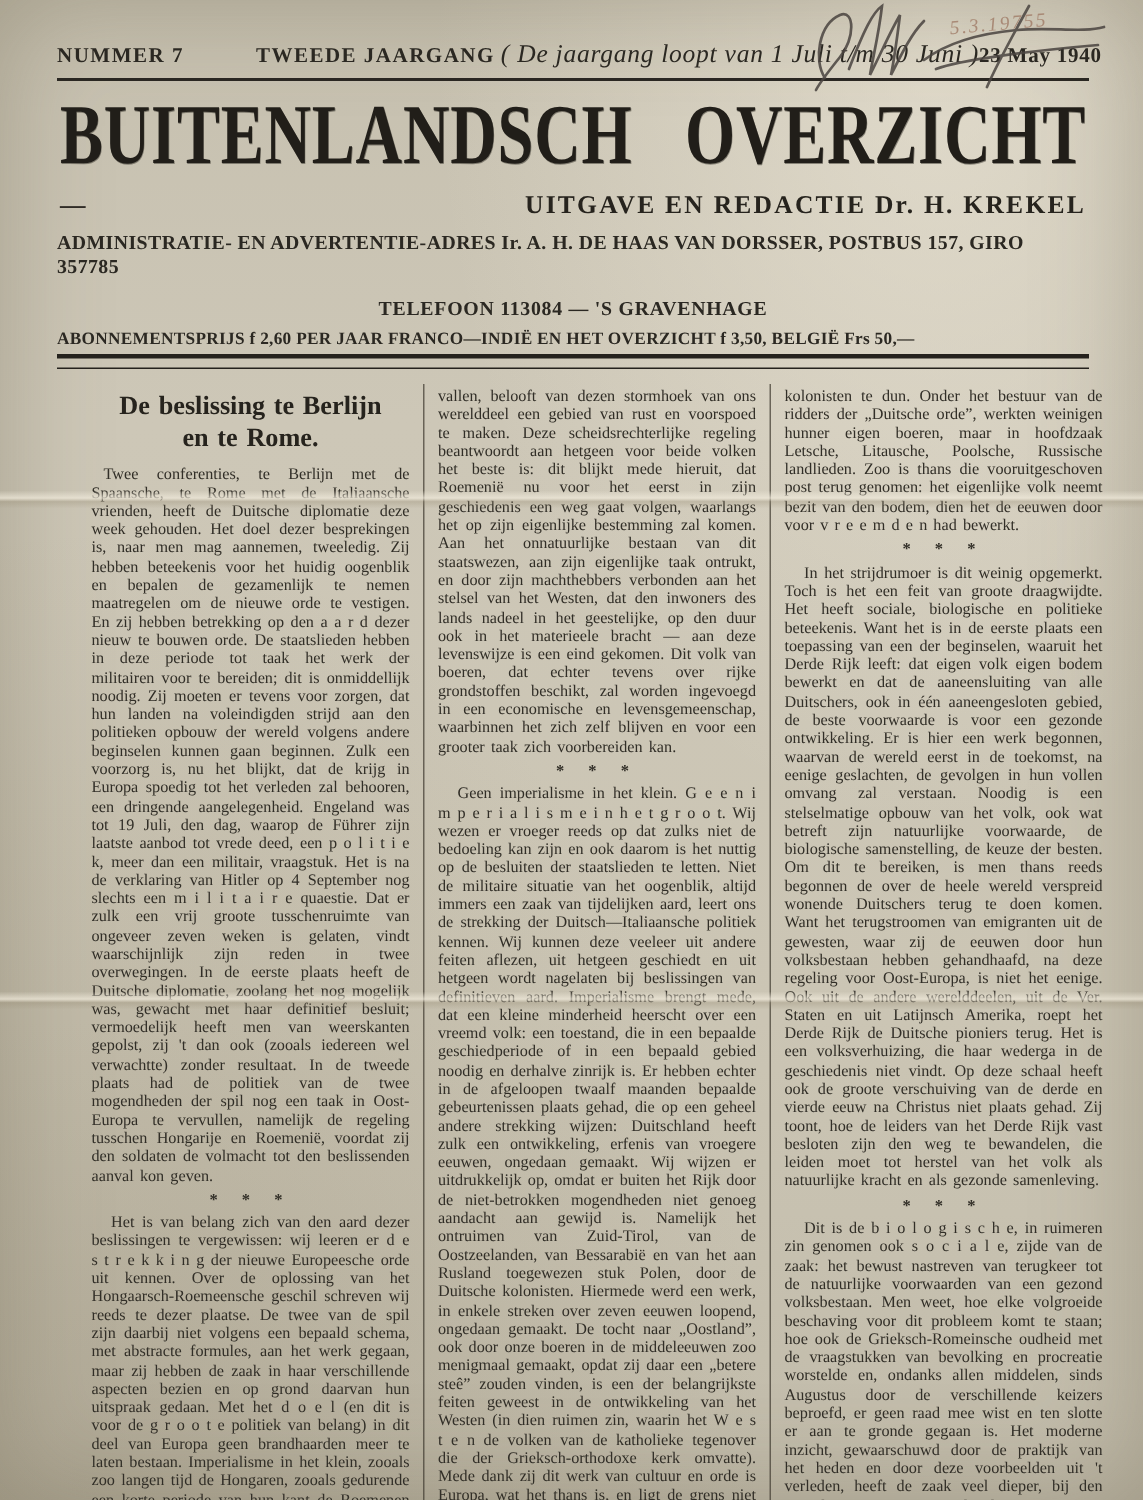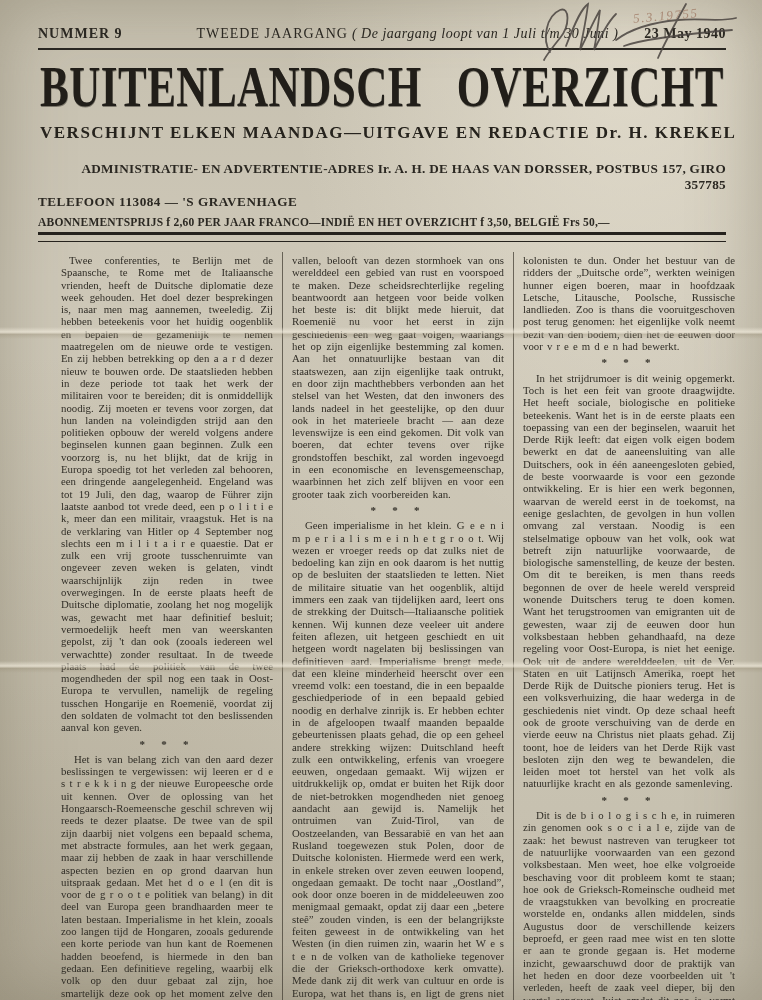--- a/index.html
+++ b/index.html
@@ -20,40 +20,40 @@
   
   .mast { padding:26px 36px 0 38px; }
   .topline {
     display:flex; align-items:baseline;
     border-bottom:2px solid #2a2722;
     padding-bottom:6px;
     font-size:14px; letter-spacing:0.5px;
   }
   .topline .issue { font-weight:bold; letter-spacing:1px; white-space:nowrap; }
   .topline .volume-wrap { flex:1; text-align:center; white-space:nowrap; }
-  .topline .volume { font-weight:normal; letter-spacing:1px;margin-left:48px; }
-  .topline .volume-note { font-style:italic; font-size:14px; }
+  .topline .volume { font-weight:bold; letter-spacing:1px;margin-left:48px; }
+  .topline .volume-note { font-style:italic; font-size:17px; }
   .topline .date { font-weight:bold; white-space:nowrap; letter-spacing:0.5px; }
 
   .title-row {
     display:flex; justify-content:space-between;
     margin:14px 2px 10px 2px;
     font-weight:bold; font-size:43px;
     transform:scaleY(1.32); transform-origin:50% 60%;
     color:#211e19; letter-spacing:0.5px;
     text-shadow:0.4px 0.4px 0 rgba(33,30,25,0.45);
   }
 
   .subtitle {
     display:flex; justify-content:space-between;
     font-weight:bold; font-size:17px; letter-spacing:1.5px;
     margin:8px 2px 2px 2px; color:#26231d; white-space:nowrap;
   }
-  .addr { text-align:right; font-weight:bold; font-size:13.2px; letter-spacing:0.3px; margin-top:18px; }
-  .phone { font-weight:bold; font-size:13.2px; letter-spacing:0.5px; margin-top:1px; }
+  .addr { text-align:left; font-weight:bold; font-size:13.2px; letter-spacing:0.3px; margin-top:7px; }
+  .phone { text-align:center; font-weight:bold; font-size:13.2px; letter-spacing:0.5px; margin-top:12px; }
 
   .subsc {
     display:flex; align-items:baseline; justify-content:flex-start;
     font-size:11.5px; font-weight:bold; letter-spacing:0.2px;
     margin-top:6px;
   }
   .thickrule {
     margin-top:4px; height:6px;
     border-top:3px solid #25221d;
     border-bottom:1px solid #25221d;
@@ -114,53 +114,53 @@
       <path d="M30,46 C40,20 46,8 52,4 C50,22 46,38 44,50 C52,34 58,20 64,10 C62,26 60,40 58,50 C66,34 72,22 80,14"></path>
       <path d="M80,40 C96,28 120,22 142,20 C166,18 186,22 200,18"></path>
       <path d="M88,46 C104,40 150,34 196,30"></path>
       <path d="M150,4 C140,22 128,44 122,58"></path>
     </g>
   </svg>
   <div class="pencil-num">5.3.19755</div>
 
   <div class="mast">
     <div class="topline">
-      <span class="issue">NUMMER 9</span>
+      <span class="issue">NUMMER 7</span>
       <span class="volume-wrap">
         <span class="volume">TWEEDE JAARGANG</span>
         <span> </span>
         <span class="volume-note">( De jaargang loopt van 1 Juli t/m 30 Juni )</span>
       </span>
       <span class="date">23 May 1940</span>
     </div>
 
     <div class="title-row">
       <span>BUITENLANDSCH</span>
       <span>OVERZICHT</span>
     </div>
 
     <div class="subtitle">
-      <span>VERSCHIJNT ELKEN MAANDAG</span>
       <span>—</span>
       <span>UITGAVE EN REDACTIE Dr. H. KREKEL</span>
     </div>
 
     <div class="addr">ADMINISTRATIE- EN ADVERTENTIE-ADRES Ir. A. H. DE HAAS VAN DORSSER, POSTBUS 157, GIRO 357785</div>
     <div class="phone">TELEFOON 113084 — 'S GRAVENHAGE</div>
 
     <div class="subsc">
       <span>ABONNEMENTSPRIJS f 2,60 PER JAAR FRANCO</span>
       <span>—</span>
       <span>INDIË EN HET OVERZICHT f 3,50, BELGIË Frs 50,—</span>
     </div>
     <div class="thickrule"></div>
   </div>
 
   <div class="columns">
     <div class="col">
+      <div class="headline">De beslissing te Berlijn en te Rome.</div>
       <p class="para opening">Twee conferenties, te Berlijn met de Spaansche, te Rome met de Italiaansche vrienden, heeft de Duitsche diplomatie deze week gehouden. Het doel dezer besprekingen is, naar men mag aannemen, tweeledig. Zij hebben beteekenis voor het huidig oogenblik en bepalen de gezamenlijk te nemen maatregelen om de nieuwe orde te vestigen. En zij hebben betrekking op den a a r d dezer nieuw te bouwen orde. De staatslieden hebben in deze periode tot taak het werk der militairen voor te bereiden; dit is onmiddellijk noodig. Zij moeten er tevens voor zorgen, dat hun landen na voleindigden strijd aan den politieken opbouw der wereld volgens andere beginselen kunnen gaan beginnen. Zulk een voorzorg is, nu het blijkt, dat de krijg in Europa spoedig tot het verleden zal behooren, een dringende aangelegenheid. Engeland was tot 19 Juli, den dag, waarop de Führer zijn laatste aanbod tot vrede deed, een p o l i t i e k, meer dan een militair, vraagstuk. Het is na de verklaring van Hitler op 4 September nog slechts een m i l i t a i r e quaestie. Dat er zulk een vrij groote tusschenruimte van ongeveer zeven weken is gelaten, vindt waarschijnlijk zijn reden in twee overwegingen. In de eerste plaats heeft de Duitsche diplomatie, zoolang het nog mogelijk was, gewacht met haar definitief besluit; vermoedelijk heeft men van weerskanten gepolst, zij 't dan ook (zooals iedereen wel verwachtte) zonder resultaat. In de tweede plaats had de politiek van de twee mogendheden der spil nog een taak in Oost-Europa te vervullen, namelijk de regeling tusschen Hongarije en Roemenië, voordat zij den soldaten de volmacht tot den beslissenden aanval kon geven.</p>
       <p class="para sep">* * *</p>
       <p class="para">Het is van belang zich van den aard dezer beslissingen te vergewissen: wij leeren er d e  s t r e k k i n g der nieuwe Europeesche orde uit kennen. Over de oplossing van het Hongaarsch-Roemeensche geschil schreven wij reeds te dezer plaatse. De twee van de spil zijn daarbij niet volgens een bepaald schema, met abstracte formules, aan het werk gegaan, maar zij hebben de zaak in haar verschillende aspecten bezien en op grond daarvan hun uitspraak gedaan. Met het d o e l (en dit is voor de g r o o t e politiek van belang) in dit deel van Europa geen brandhaarden meer te laten bestaan. Imperialisme in het klein, zooals zoo langen tijd de Hongaren, zooals gedurende een korte periode van hun kant de Roemenen hadden beoefend, is hiermede in den ban gedaan. Een definitieve regeling, waarbij elk volk op den duur gebaat zal zijn, hoe smartelijk deze ook op het moment zelve den Roemenen moge</p>
     </div>
     <div class="col mid">
       <p class="para opening" style="text-indent:0">vallen, belooft van dezen stormhoek van ons werelddeel een gebied van rust en voorspoed te maken. Deze scheidsrechterlijke regeling beantwoordt aan hetgeen voor beide volken het beste is: dit blijkt mede hieruit, dat Roemenië nu voor het eerst in zijn geschiedenis een weg gaat volgen, waarlangs het op zijn eigenlijke bestemming zal komen. Aan het onnatuurlijke bestaan van dit staatswezen, aan zijn eigenlijke taak ontrukt, en door zijn machthebbers verbonden aan het stelsel van het Westen, dat den inwoners des lands nadeel in het geestelijke, op den duur ook in het materieele bracht — aan deze levenswijze is een eind gekomen. Dit volk van boeren, dat echter tevens over rijke grondstoffen beschikt, zal worden ingevoegd in een economische en levensgemeenschap, waarbinnen het zich zelf blijven en voor een grooter taak zich voorbereiden kan.</p>
       <p class="para sep">* * *</p>
       <p class="para">Geen imperialisme in het klein. G e e n  i m p e r i a l i s m e  i n  h e t  g r o o t. Wij wezen er vroeger reeds op dat zulks niet de bedoeling kan zijn en ook daarom is het nuttig op de besluiten der staatslieden te letten. Niet de militaire situatie van het oogenblik, altijd immers een zaak van tijdelijken aard, leert ons de strekking der Duitsch—Italiaansche politiek kennen. Wij kunnen deze veeleer uit andere feiten aflezen, uit hetgeen geschiedt en uit hetgeen wordt nagelaten bij beslissingen van definitieven aard. Imperialisme brengt mede, dat een kleine minderheid heerscht over een vreemd volk: een toestand, die in een bepaalde geschiedperiode of in een bepaald gebied noodig en derhalve zinrijk is. Er hebben echter in de afgeloopen twaalf maanden bepaalde gebeurtenissen plaats gehad, die op een geheel andere strekking wijzen: Duitschland heeft zulk een ontwikkeling, erfenis van vroegere eeuwen, ongedaan gemaakt. Wij wijzen er uitdrukkelijk op, omdat er buiten het Rijk door de niet-betrokken mogendheden niet genoeg aandacht aan gewijd is. Namelijk het ontruimen van Zuid-Tirol, van de Oostzeelanden, van Bessarabië en van het aan Rusland toegewezen stuk Polen, door de Duitsche kolonisten. Hiermede werd een werk, in enkele streken over zeven eeuwen loopend, ongedaan gemaakt. De tocht naar „Oostland”, ook door onze boeren in de middeleeuwen zoo menigmaal gemaakt, opdat zij daar een „betere steê” zouden vinden, is een der belangrijkste feiten geweest in de ontwikkeling van het Westen (in dien ruimen zin, waarin het W e s t e n de volken van de katholieke tegenover die der Grieksch-orthodoxe kerk omvatte). Mede dank zij dit werk van cultuur en orde is Europa, wat het thans is, en ligt de grens niet aan de Elbe, maar aan de Memel en de Proeth. Daar buiten echter, Oostelijker dan deze limiet, was de stroom van</p>
     </div>
     <div class="col">

